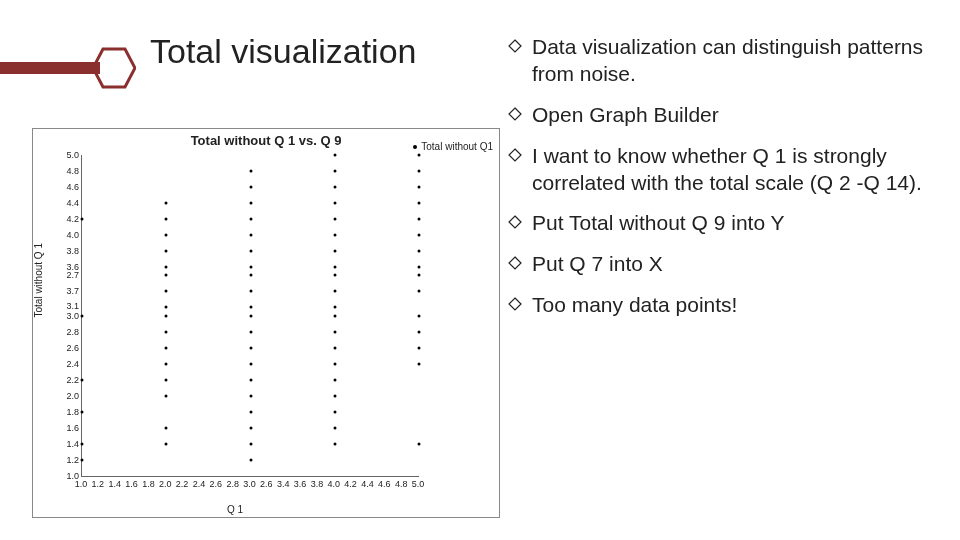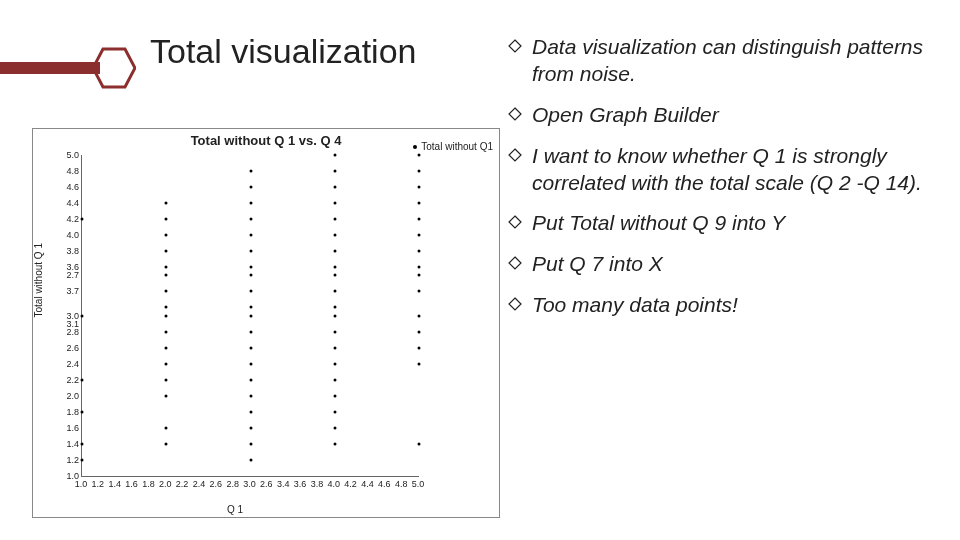--- a/index.html
+++ b/index.html
@@ -7,21 +7,21 @@
   .slide { position: relative; width: 960px; height: 540px; }
   .hexbar { position: absolute; top: 48px; left: 0; width: 148px; height: 40px; display: flex; align-items: center; }
   .hexbar .bar { width: 100px; height: 12px; background: #8b2e2e; }
   .hexbar .hex { width: 44px; height: 44px; margin-left: -8px; }
   .hexbar .hex svg { width: 44px; height: 44px; display: block; }
   .title { position: absolute; top: 32px; left: 150px; font-size: 34px; font-weight: 400; line-height: 1.15; width: 300px; }
   .bullets { position: absolute; top: 34px; left: 508px; width: 420px; font-size: 21px; line-height: 1.28; }
   .bullets li { list-style: none; margin-bottom: 14px; display: flex; }
   .bullets li .marker { flex: 0 0 18px; margin-right: 6px; }
   .bullets li .marker svg { width: 14px; height: 14px; display: block; margin-top: 5px; }
-  .bullets li .txt { flex: 1 1 auto; font-style: italic; }
+  .bullets li .txt { flex: 1 1 auto; }
   .chartbox { position: absolute; top: 128px; left: 32px; width: 468px; height: 390px; border: 1px solid #888; background: #fff; }
   .chart-title { position: absolute; top: 4px; left: 0; right: 0; text-align: center; font-size: 13px; font-weight: bold; }
   .chart-legend { position: absolute; top: 12px; right: 6px; font-size: 10px; }
   .chart-legend .dot { display:inline-block; width:4px; height:4px; background:#000; border-radius:50%; margin-right:4px; vertical-align:middle; }
   .plot { position: absolute; top: 26px; left: 48px; right: 80px; bottom: 40px; border-left: 1px solid #666; border-bottom: 1px solid #666; }
   .ylab { position: absolute; left: 0px; top: 50%; transform: translateY(-50%) rotate(-90deg); transform-origin: left top; font-size: 10px; white-space: nowrap; }
   .xlab { position: absolute; bottom: 2px; left: 0; right: 62px; text-align: center; font-size: 10px; }
   .ytick { position: absolute; right: calc(100% - 46px); font-size: 9px; transform: translateY(-50%); }
   .xtick { position: absolute; top: calc(100% - 38px); font-size: 9px; transform: translateX(-50%); }
   .pt { position: absolute; width: 3px; height: 3px; background: #000; border-radius: 50%; transform: translate(-50%, -50%); }
@@ -87,21 +87,21 @@
         <span class="marker">
           <svg viewBox="0 0 14 14">
             <polygon points="7,1 13,7 7,13 1,7" fill="none" stroke="#222" stroke-width="1.2"></polygon>
           </svg>
         </span>
         <span class="txt">Too many data points!</span>
       </li>
   </ul>
 
   <div class="chartbox">
-    <div class="chart-title">Total without Q 1 vs. Q 4</div>
+    <div class="chart-title">Total without Q 1 vs. Q 9</div>
     <div class="chart-legend"><span class="dot"></span><span>Total without Q1</span></div>
     <div class="plot" id="plot">
         <div class="pt" style="left: 0px; top: 304.95px;"></div>
         <div class="pt" style="left: 0px; top: 288.9px;"></div>
         <div class="pt" style="left: 0px; top: 256.8px;"></div>
         <div class="pt" style="left: 0px; top: 224.7px;"></div>
         <div class="pt" style="left: 0px; top: 160.5px;"></div>
         <div class="pt" style="left: 0px; top: 64.2px;"></div>
         <div class="pt" style="left: 84.25px; top: 288.9px;"></div>
         <div class="pt" style="left: 84.25px; top: 272.85px;"></div>
@@ -183,21 +183,21 @@
       <div class="ytick" style="top: 330.95px;">1.2</div>
       <div class="ytick" style="top: 314.9px;">1.4</div>
       <div class="ytick" style="top: 298.85px;">1.6</div>
       <div class="ytick" style="top: 282.8px;">1.8</div>
       <div class="ytick" style="top: 266.75px;">2.0</div>
       <div class="ytick" style="top: 250.7px;">2.2</div>
       <div class="ytick" style="top: 234.65px;">2.4</div>
       <div class="ytick" style="top: 218.6px;">2.6</div>
       <div class="ytick" style="top: 202.55px;">2.8</div>
       <div class="ytick" style="top: 186.5px;">3.0</div>
-      <div class="ytick" style="top: 195px;">3.1</div>
+      <div class="ytick" style="top: 177px;">3.1</div>
       <div class="ytick" style="top: 162.425px;">3.7</div>
       <div class="ytick" style="top: 146.375px;">2.7</div>
       <div class="ytick" style="top: 138.35px;">3.6</div>
       <div class="ytick" style="top: 122.3px;">3.8</div>
       <div class="ytick" style="top: 106.25px;">4.0</div>
       <div class="ytick" style="top: 90.2px;">4.2</div>
       <div class="ytick" style="top: 74.15px;">4.4</div>
       <div class="ytick" style="top: 58.1px;">4.6</div>
       <div class="ytick" style="top: 42.05px;">4.8</div>
       <div class="ytick" style="top: 26px;">5.0</div>

